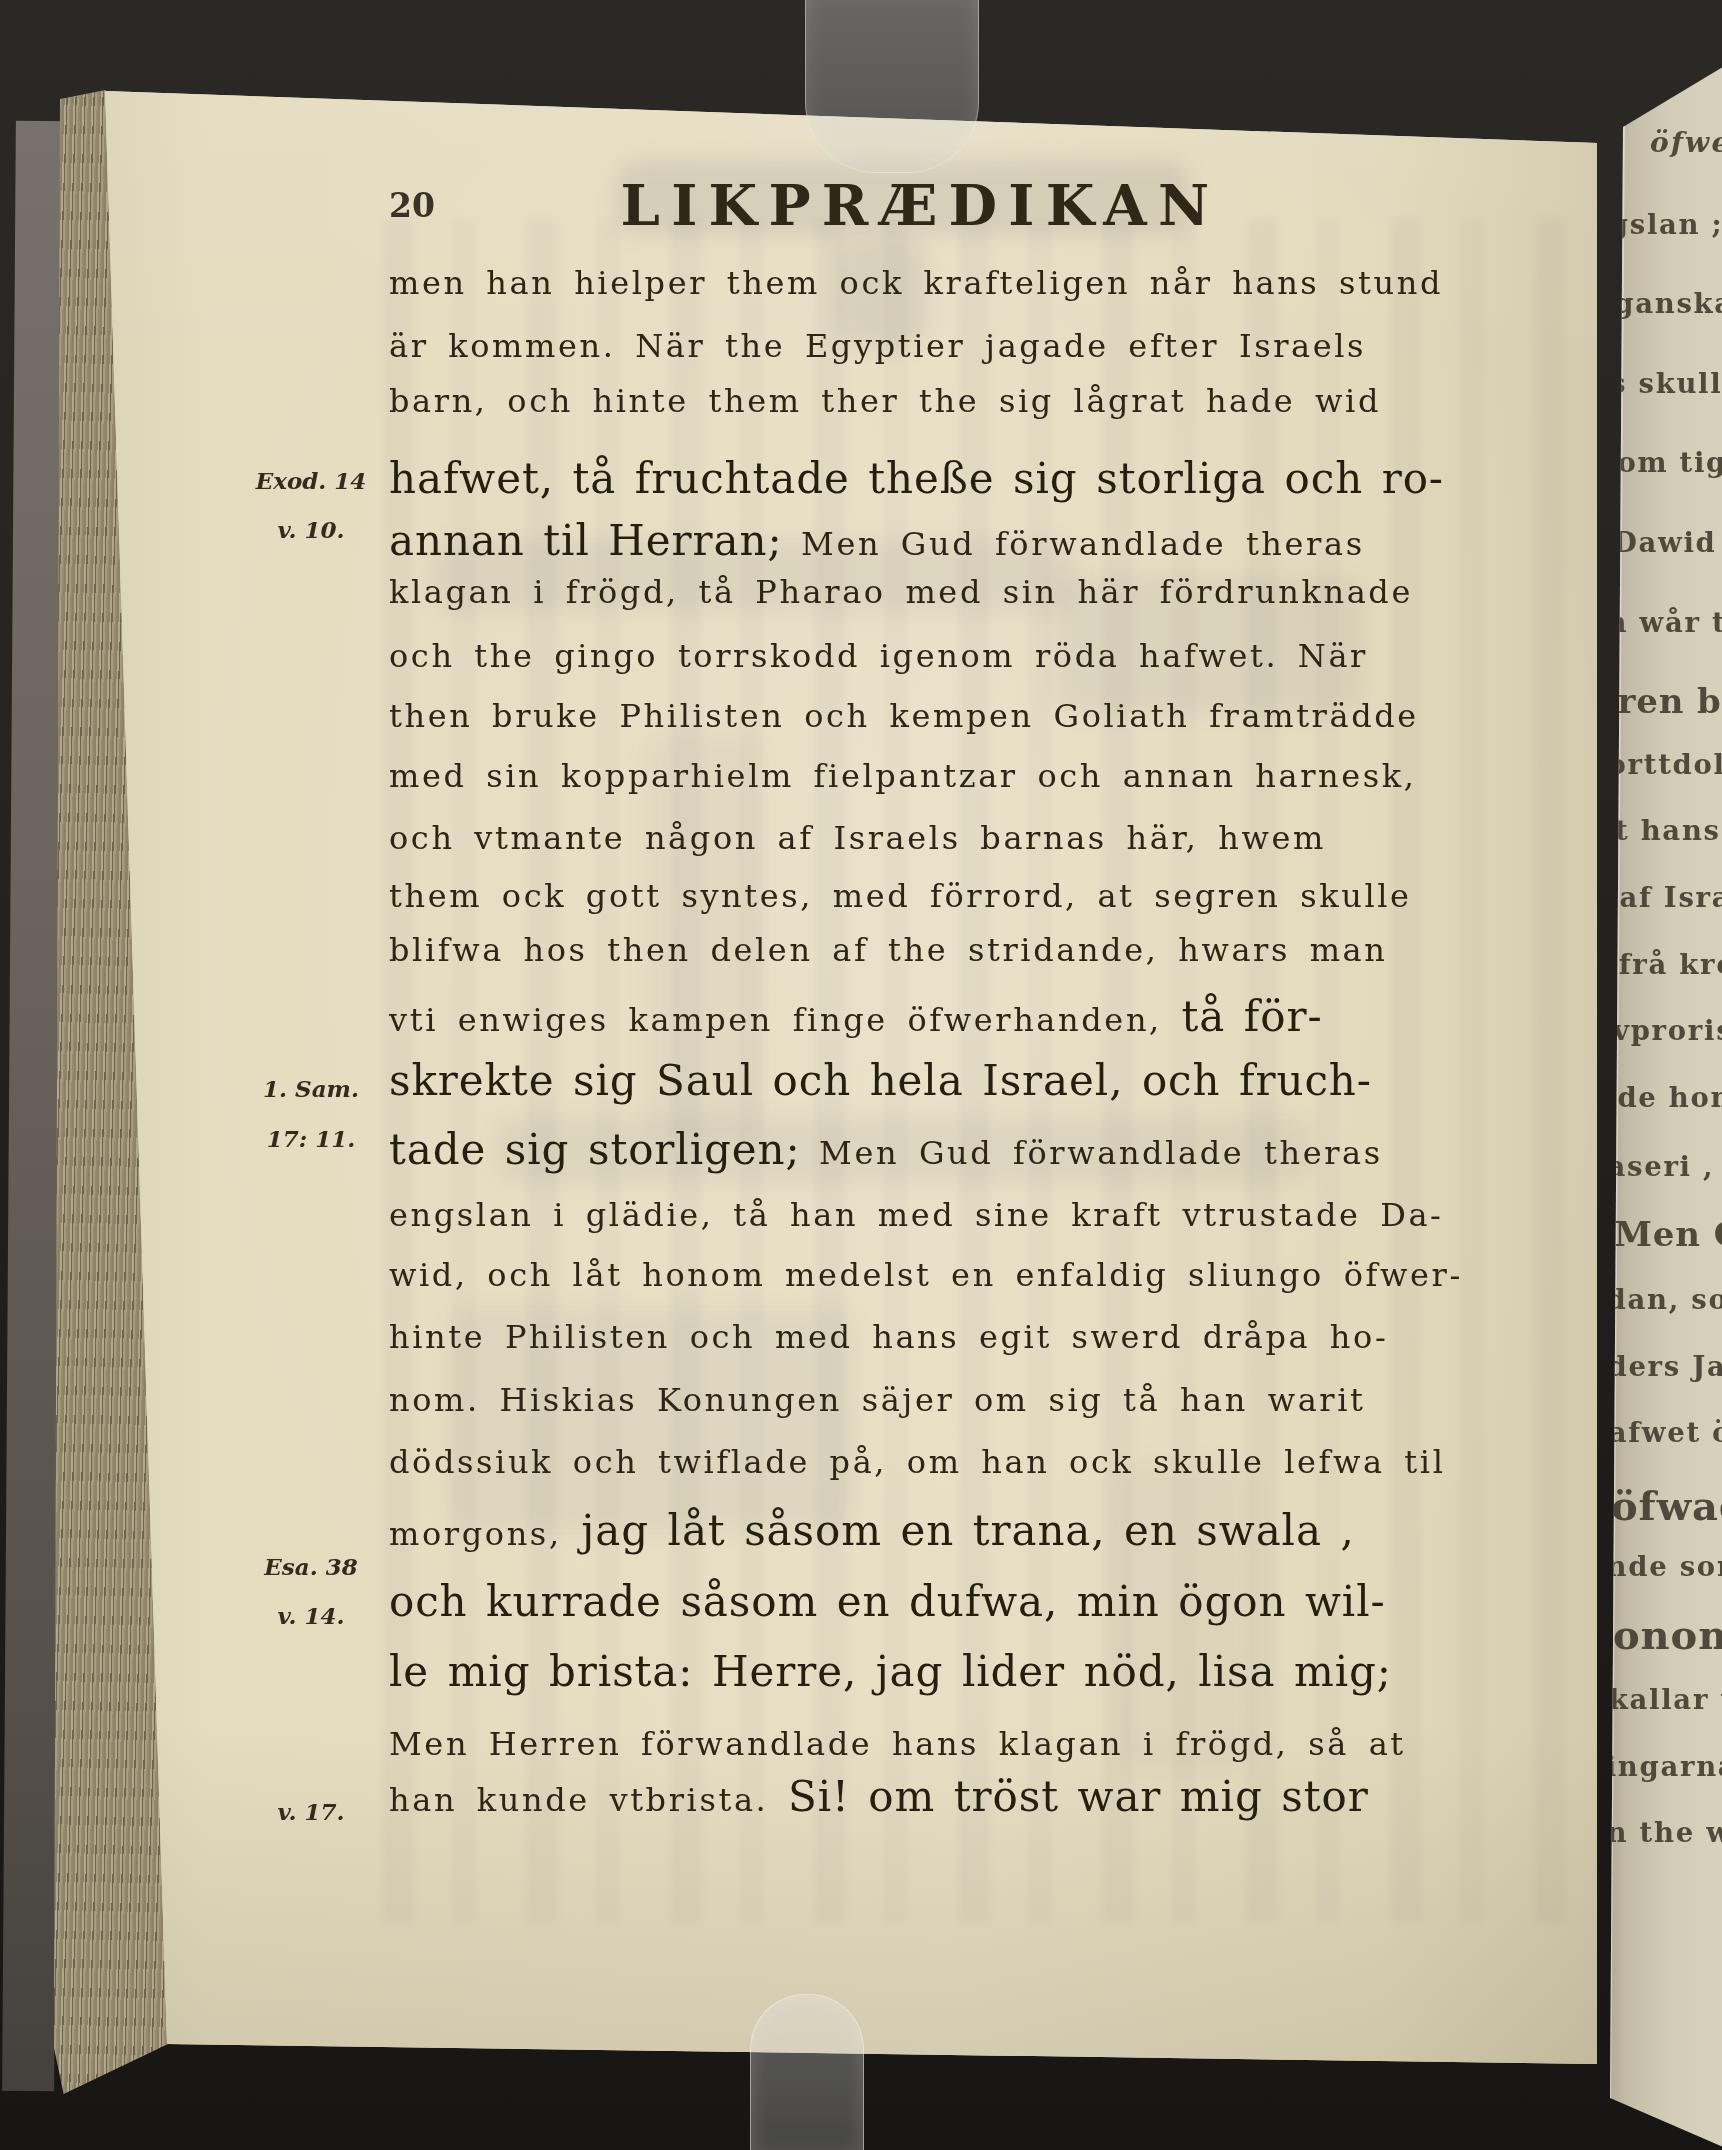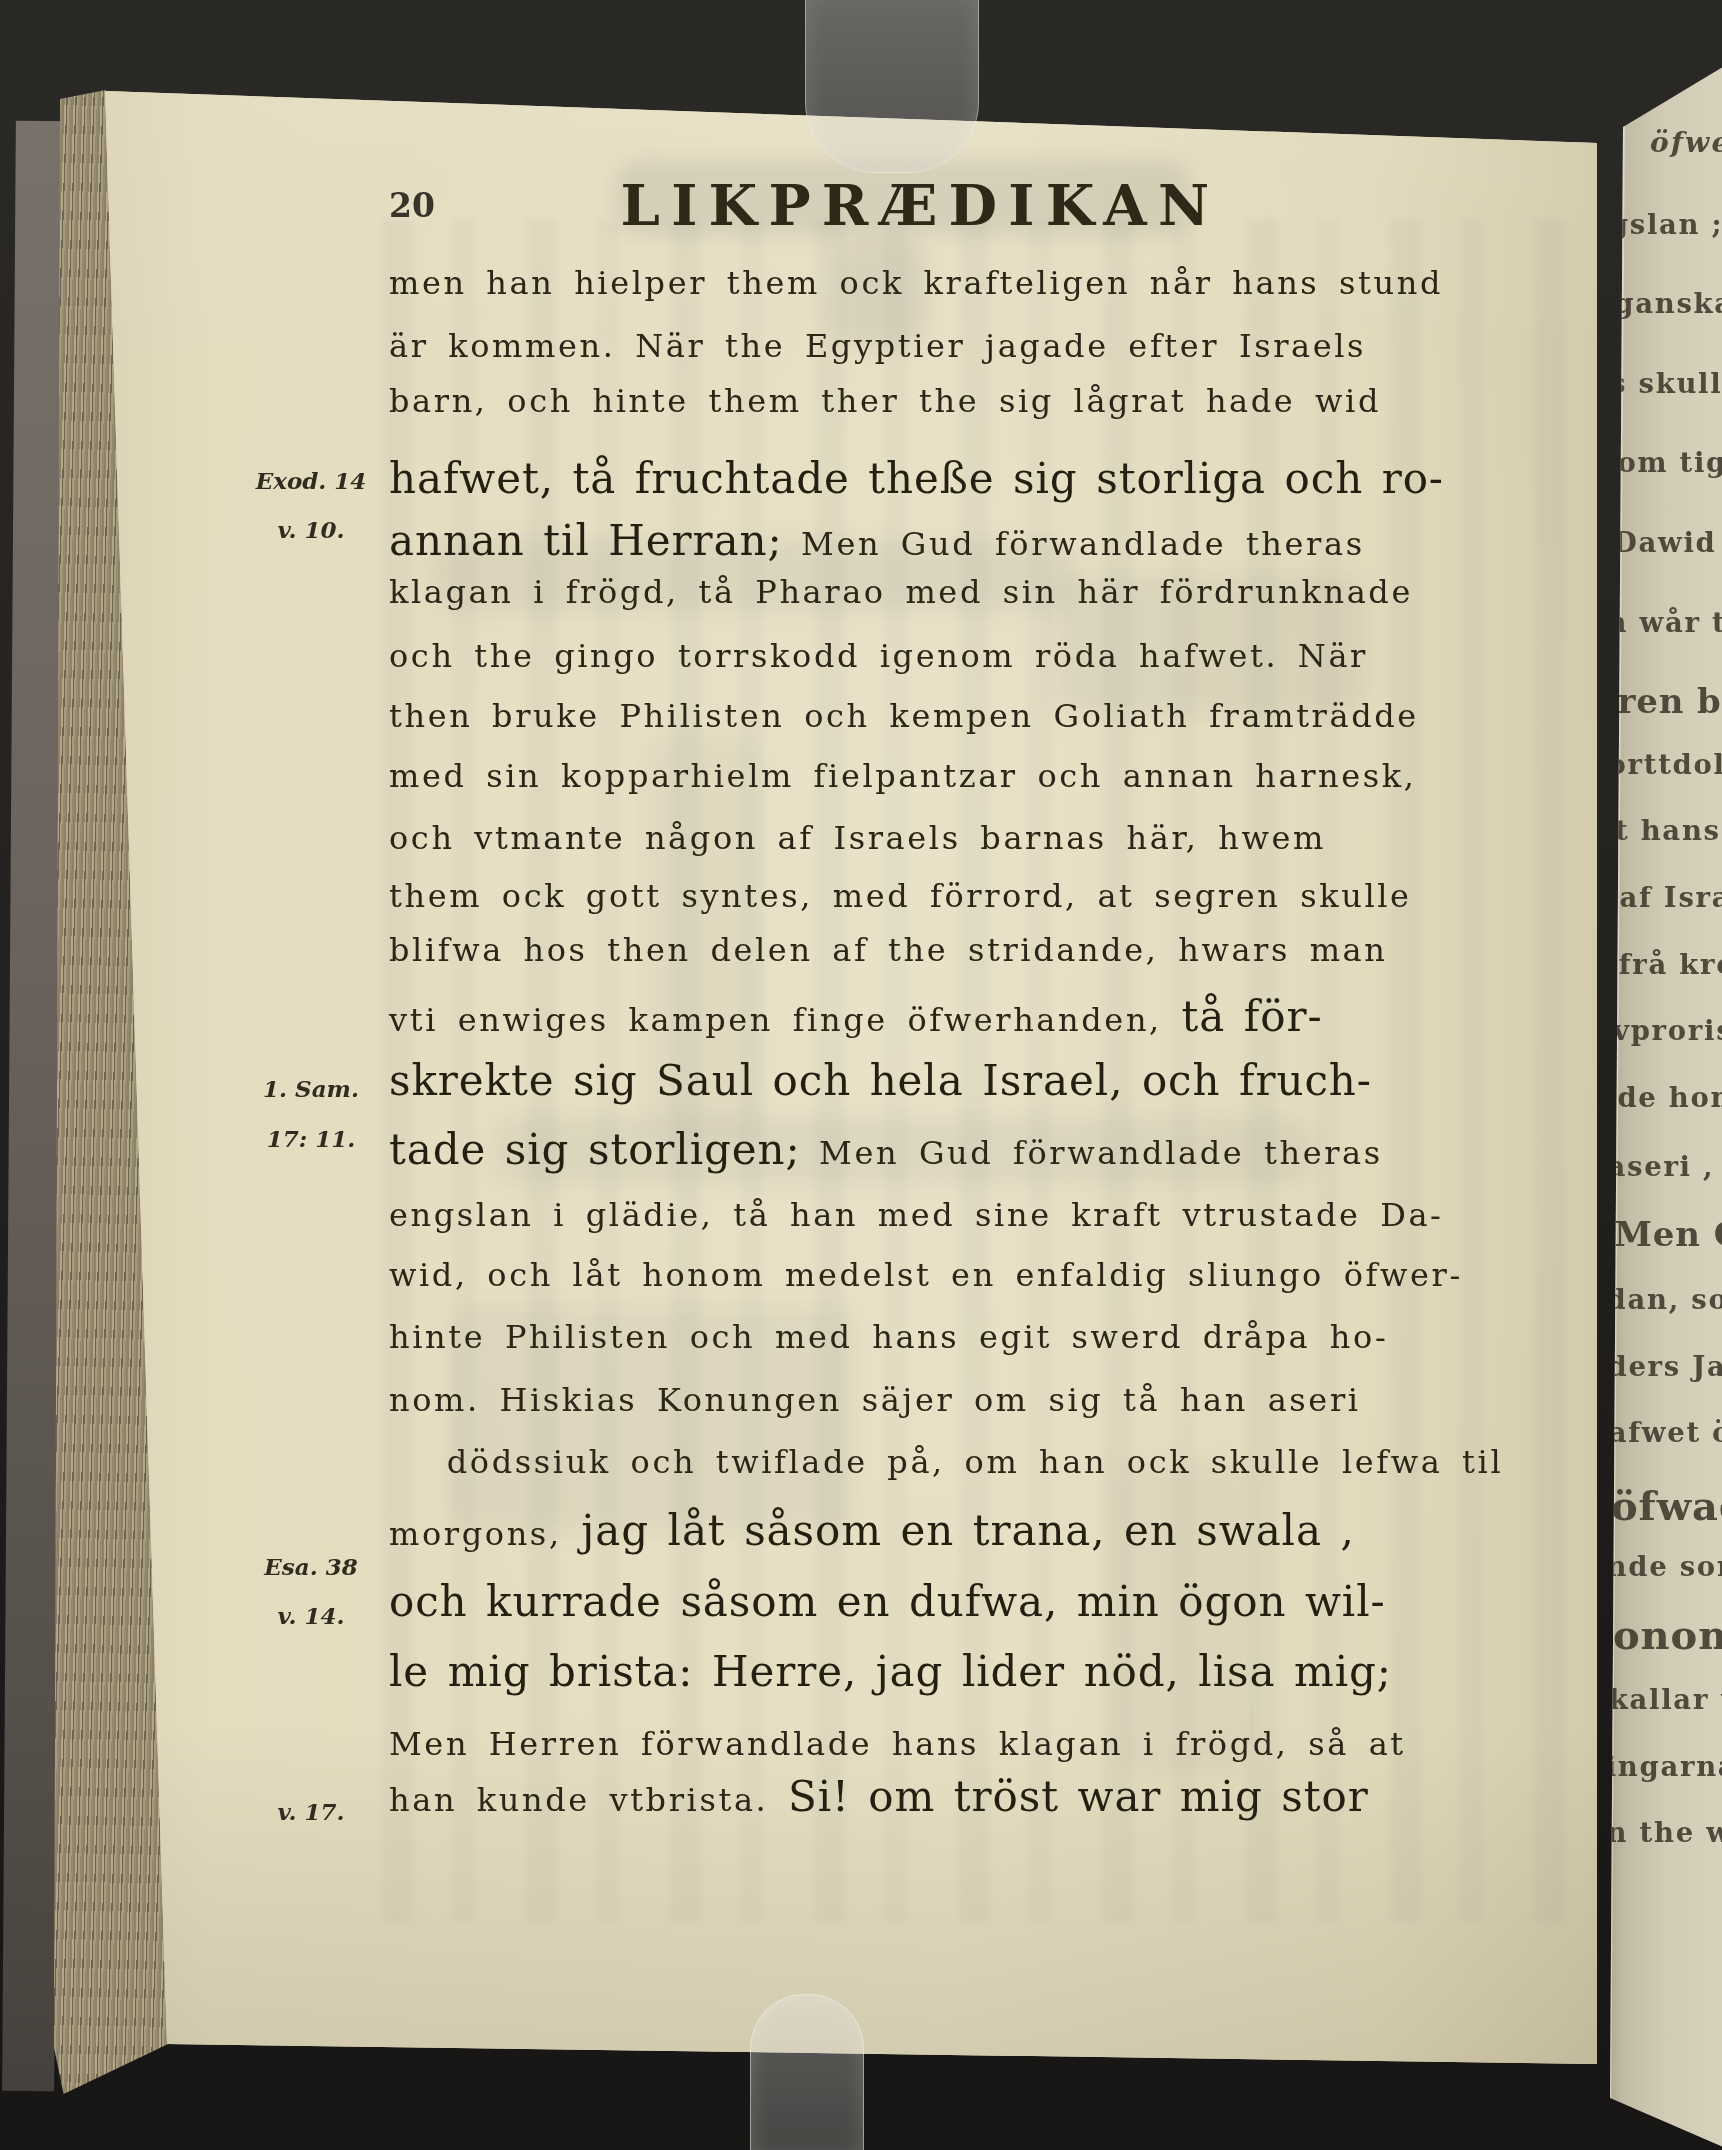--- a/index.html
+++ b/index.html
@@ -109,22 +109,22 @@
         <div class="bline" style="top: 760px;"><span class="seg-n">med sin kopparhielm fielpantzar och annan harnesk,</span></div>
         <div class="bline" style="top: 822px;"><span class="seg-n">och vtmante någon af Israels barnas här, hwem</span></div>
         <div class="bline" style="top: 880px;"><span class="seg-n">them ock gott syntes,  med förrord, at segren skulle</span></div>
         <div class="bline" style="top: 934px;"><span class="seg-n">blifwa hos then delen af the stridande,  hwars man</span></div>
         <div class="bline" style="top: 996px;"><span class="seg-n">vti enwiges kampen finge öfwerhanden, </span><span class="seg-l">tå för-</span></div>
         <div class="bline" style="top: 1060px;"><span class="seg-l">skrekte sig Saul och hela Israel, och fruch-</span></div>
         <div class="bline" style="top: 1129px;"><span class="seg-l">tade sig storligen; </span><span class="seg-n">Men Gud förwandlade theras</span></div>
         <div class="bline" style="top: 1199px;"><span class="seg-n">engslan i glädie, tå han med sine kraft vtrustade Da-</span></div>
         <div class="bline" style="top: 1259px;"><span class="seg-n">wid, och låt honom medelst en enfaldig sliungo öfwer-</span></div>
         <div class="bline" style="top: 1321px;"><span class="seg-n">hinte Philisten och med hans egit swerd dråpa ho-</span></div>
-        <div class="bline" style="top: 1384px;"><span class="seg-n">nom.   Hiskias Konungen säjer om sig tå han aseri</span></div>
-        <div class="bline" style="top: 1446px; text-align: center;"><span class="seg-n">dödssiuk och twiflade på, om han ock skulle lefwa til</span></div>
+        <div class="bline" style="top: 1384px;"><span class="seg-n">nom.   Hiskias Konungen säjer om sig tå han warit</span></div>
+        <div class="bline" style="top: 1446px;"><span class="seg-n">dödssiuk och twiflade på, om han ock skulle lefwa til</span></div>
         <div class="bline" style="top: 1510px;"><span class="seg-n">morgons, </span><span class="seg-l">jag låt såsom en trana,  en swala ,</span></div>
         <div class="bline" style="top: 1581px;"><span class="seg-l">och kurrade såsom en dufwa, min ögon wil-</span></div>
         <div class="bline" style="top: 1651px;"><span class="seg-l">le mig brista: Herre, jag lider nöd, lisa mig;</span></div>
         <div class="bline" style="top: 1728px;"><span class="seg-n">Men Herren förwandlade hans klagan i frögd, så at</span></div>
         <div class="bline" style="top: 1776px;"><span class="seg-n">han kunde vtbrista.  </span><span class="seg-l">Si! om tröst war mig stor</span></div>
       </div>
 
   </div>
 
   <div class="rpage">

